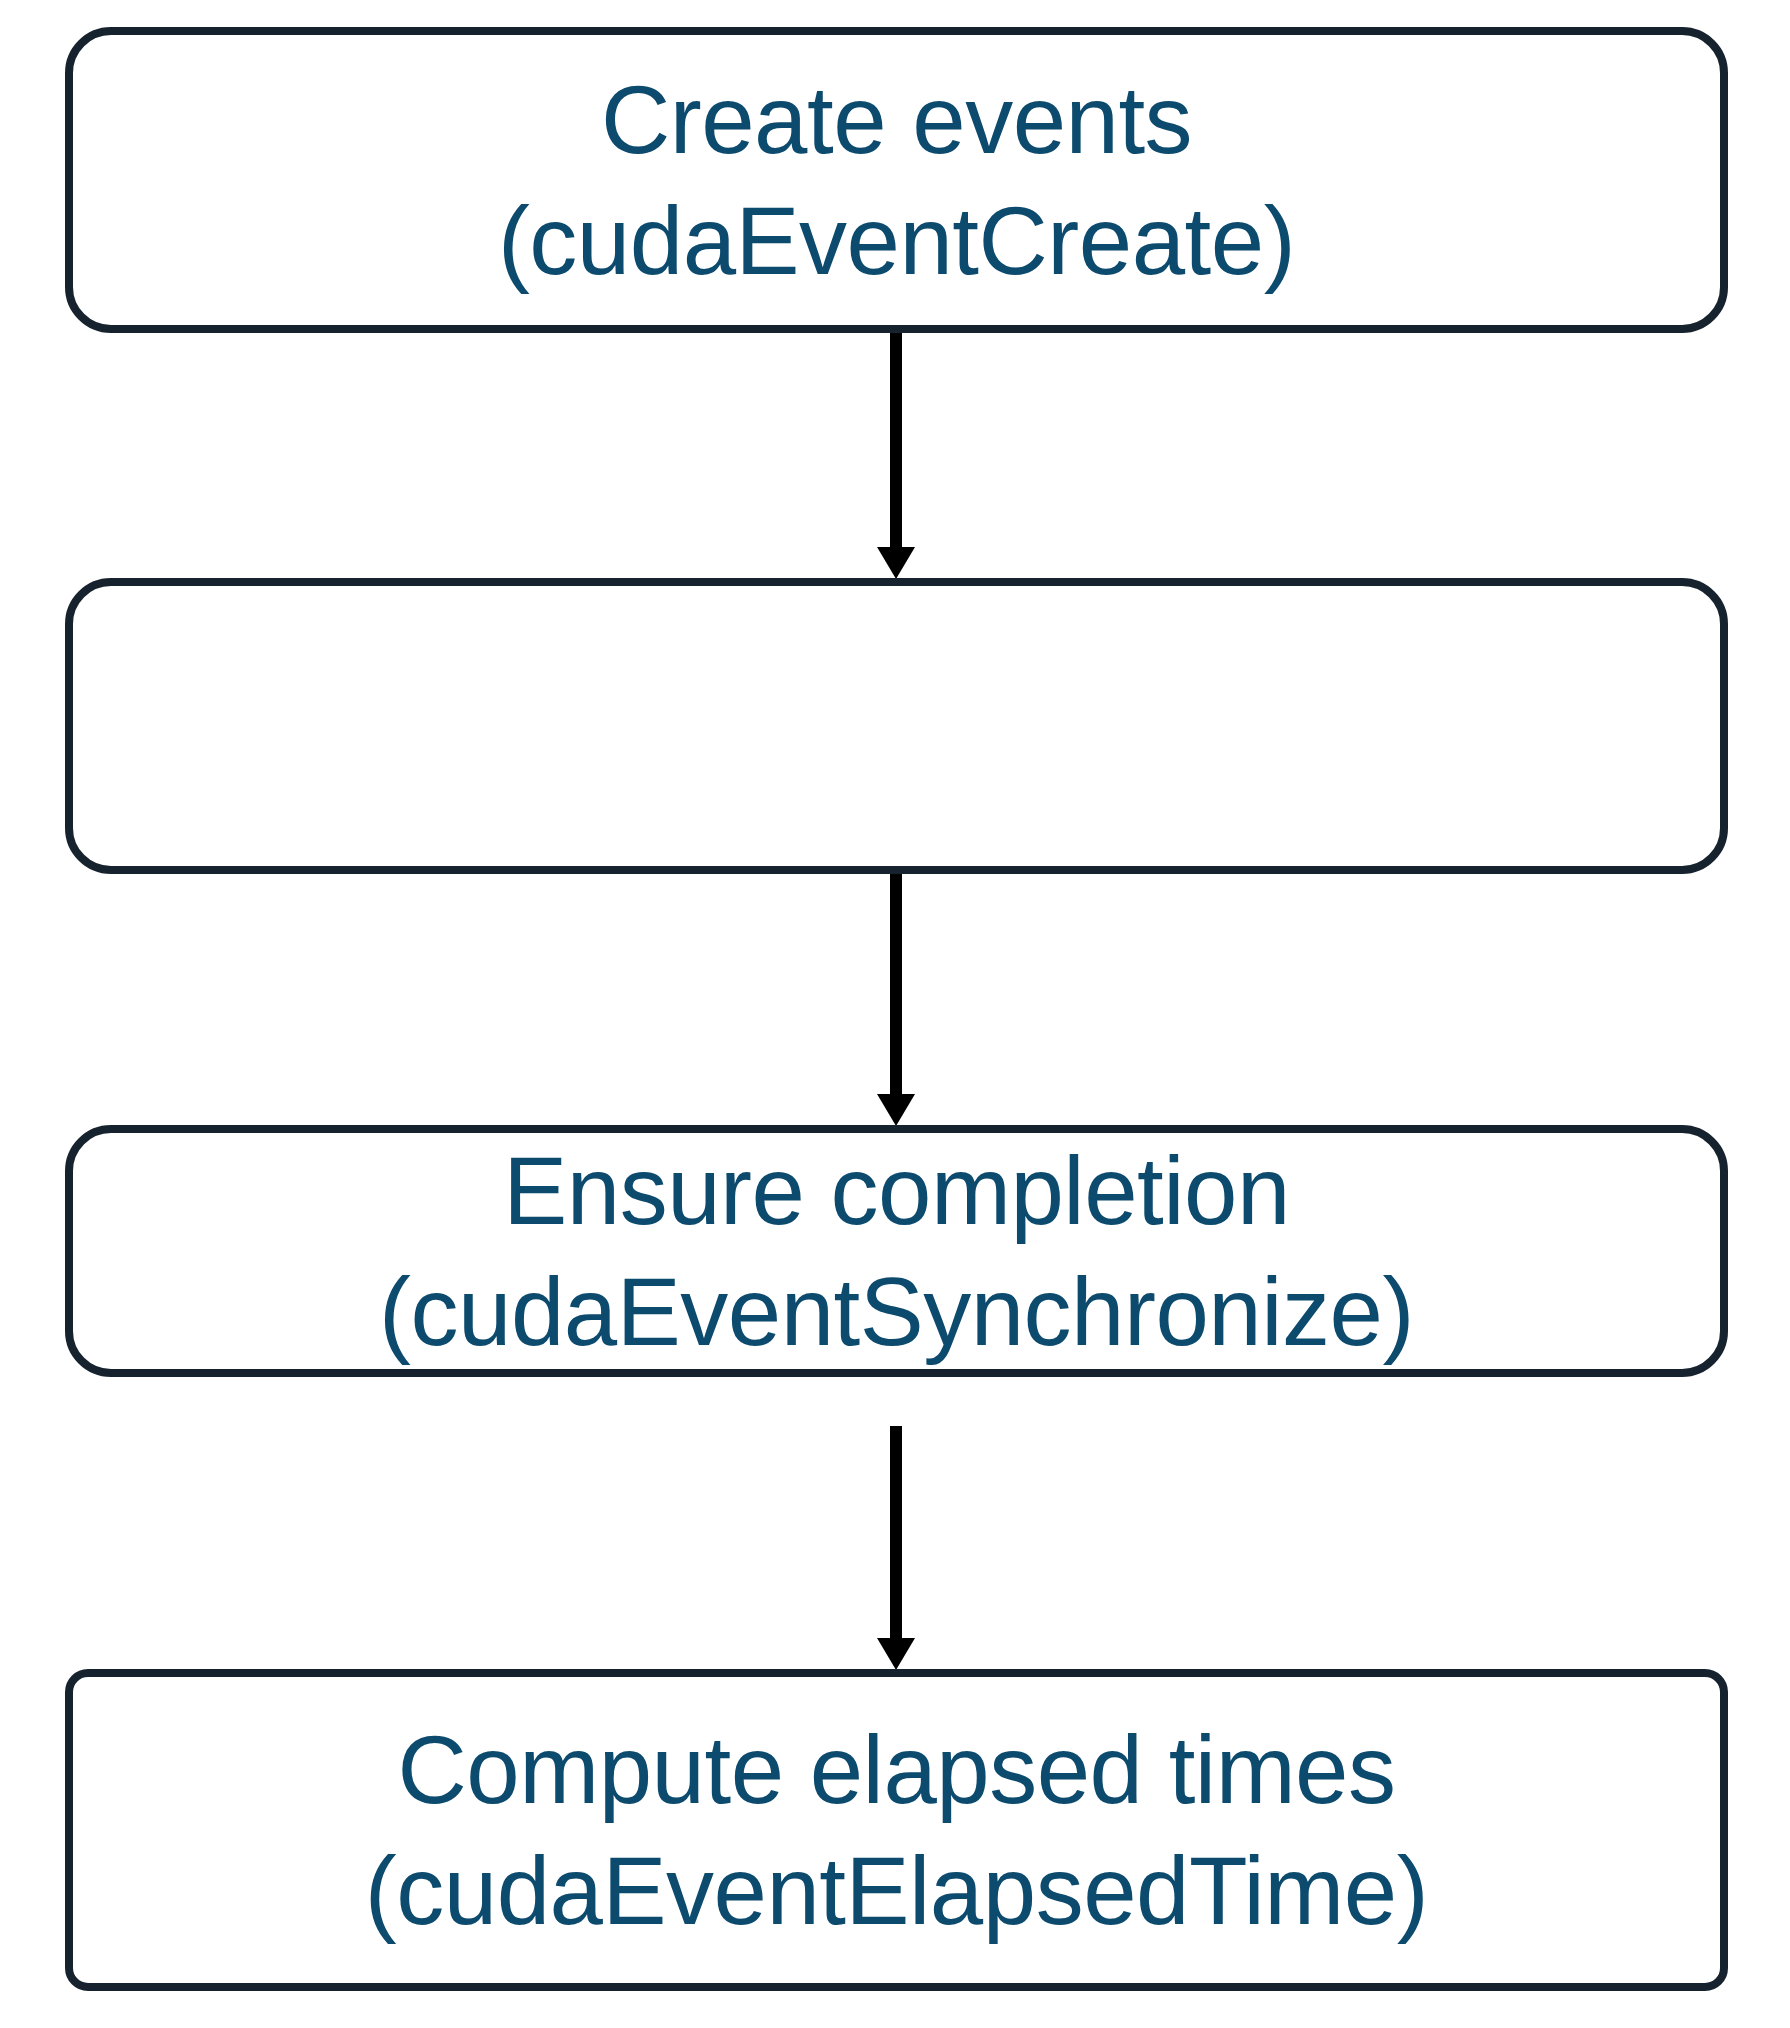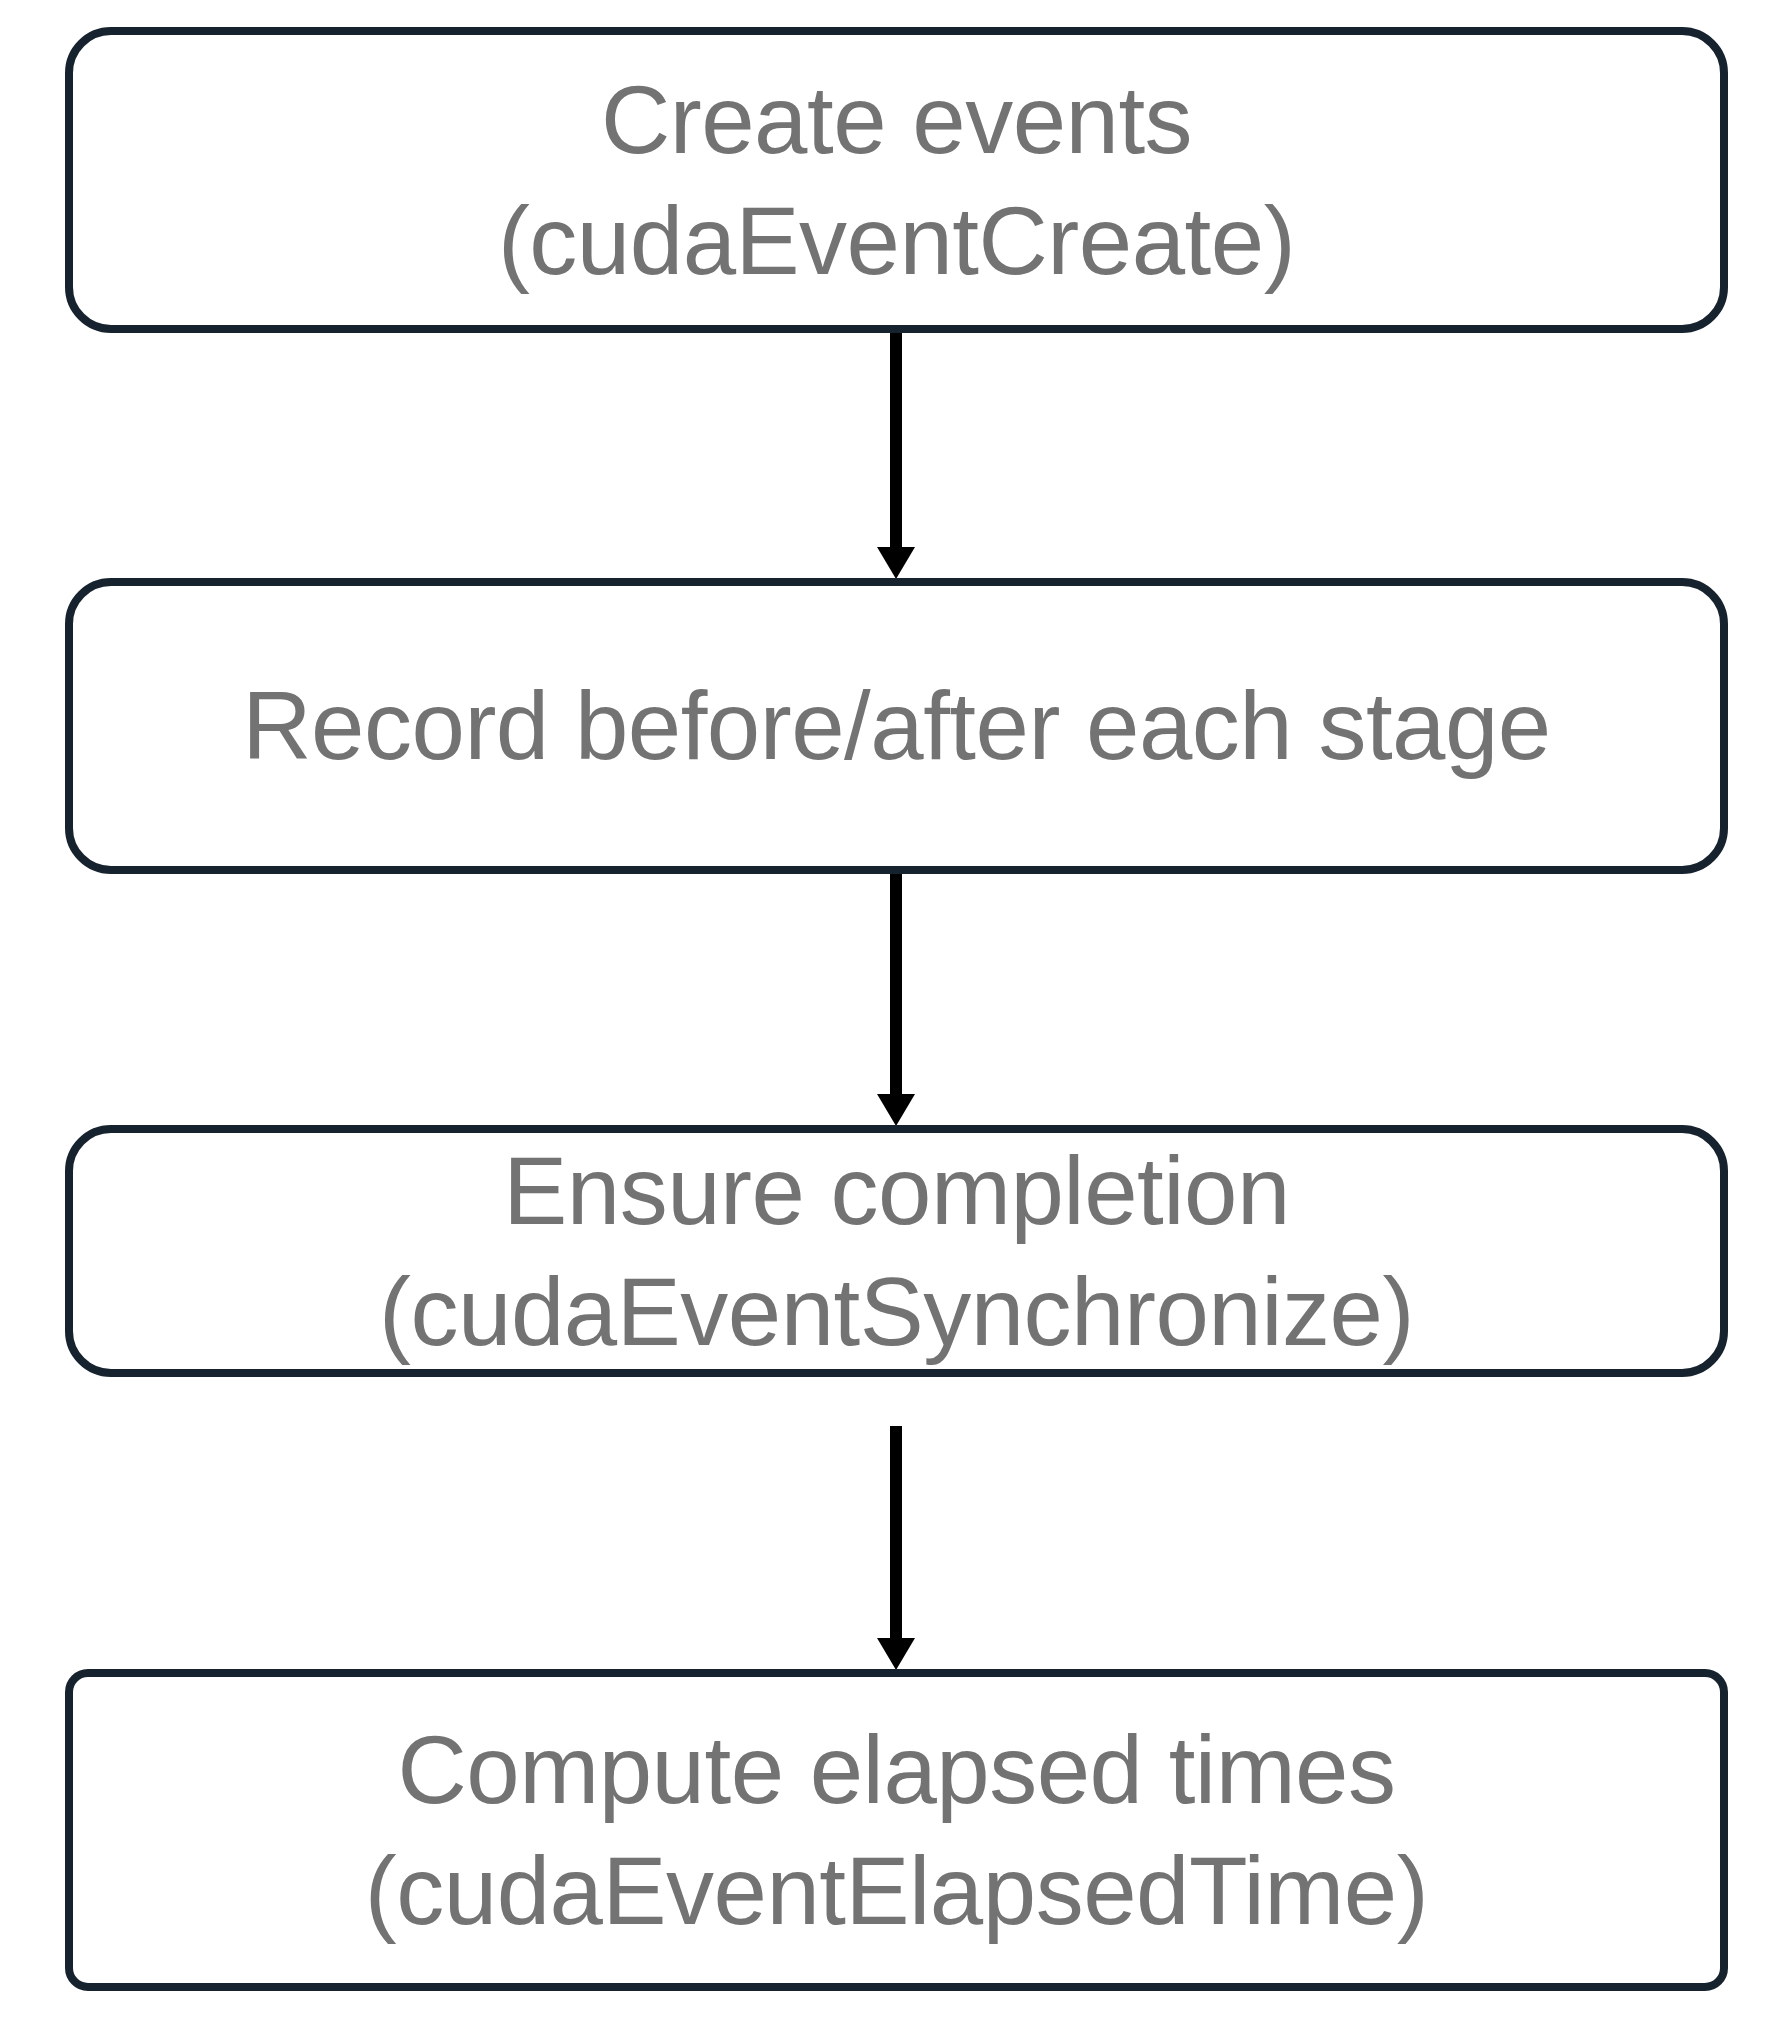--- a/index.html
+++ b/index.html
@@ -29,21 +29,21 @@
     border: 8px solid #16232e;
     border-radius: 46px;
     display: flex;
     flex-direction: column;
     align-items: center;
     justify-content: center;
     text-align: center;
   }
   .node-line {
     display: block;
-    color: #737373;
+    color: #0c4a6e;
     font-size: 96px;
     line-height: 1.22;
     font-weight: 400;
     letter-spacing: -0.5px;
     white-space: nowrap;
   }
   .node-line.secondary {
     margin-top: 4px;
   }
 
@@ -78,21 +78,20 @@
   </div>
 
   <div class="flow-arrow" id="arrow-1">
     <svg viewBox="0 0 40 246" preserveAspectRatio="none">
       <rect x="14" y="0" width="12" height="216" fill="#000000"></rect>
       <polygon points="1,214 39,214 20,246" fill="#000000"></polygon>
     </svg>
   </div>
 
   <div class="node-box" id="node-2">
-    <span class="node-line primary">Record before/after each stage</span>
   </div>
 
   <div class="flow-arrow" id="arrow-2">
     <svg viewBox="0 0 40 252" preserveAspectRatio="none">
       <rect x="14" y="0" width="12" height="222" fill="#000000"></rect>
       <polygon points="1,220 39,220 20,252" fill="#000000"></polygon>
     </svg>
   </div>
 
   <div class="node-box" id="node-3">

